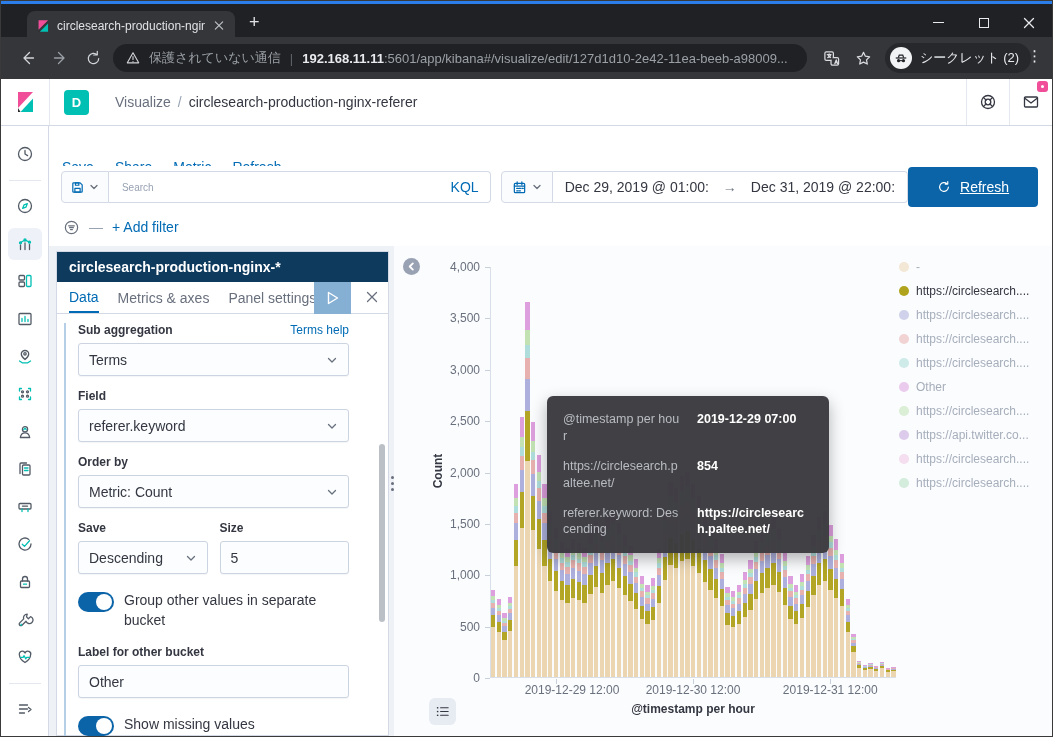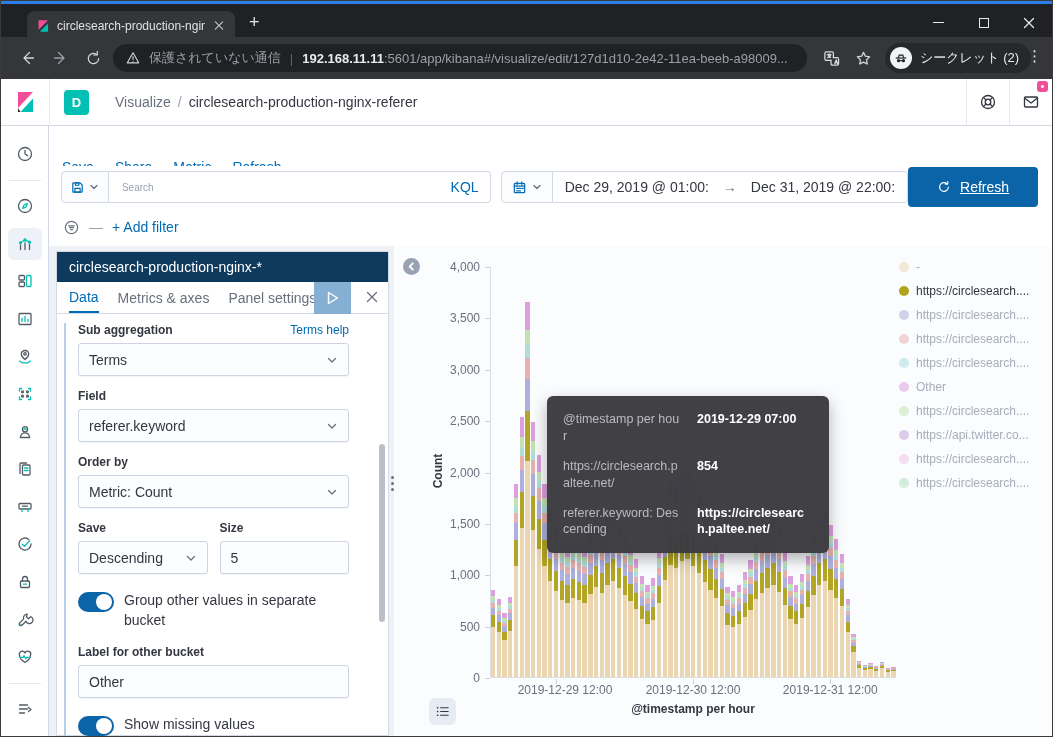--- a/index.html
+++ b/index.html
@@ -79,21 +79,21 @@
   .refresh-btn span{text-decoration:underline;}
   .filter-row{position:absolute;left:48px;top:207px;right:0;height:38px;background:#fff;display:flex;align-items:center;
               gap:9px;padding-left:14px;font-size:14px;}
   .filter-dash{color:#98a2b3;}
   .add-filter{color:#006bb4;}
 
   
   .workspace{position:absolute;left:48px;top:245px;right:0;bottom:0;background:#eef1f6;}
 
   .config-panel{position:absolute;left:7px;top:5px;width:333px;bottom:0;background:#fff;border:1px solid #d3dae6;}
-  .panel-head{height:30px;background:#0e3a5e;color:#fff;font-size:14px;font-weight:normal;display:flex;align-items:center;padding:0 12px;}
+  .panel-head{height:30px;background:#0e3a5e;color:#fff;font-size:14px;font-weight:bold;display:flex;align-items:center;padding:0 12px;}
   .panel-tabs{height:32px;border-bottom:1px solid #d3dae6;display:flex;align-items:stretch;gap:19px;padding-left:12px;font-size:14px;position:relative;}
   .ptab{color:#69707d;display:flex;align-items:center;}
   .ptab.active{color:#006bb4;border-bottom:2px solid #006bb4;}
   .play-btn{position:absolute;right:37px;top:0;width:37px;height:32px;background:#86b0d3;display:flex;align-items:center;justify-content:center;color:#fff;}
   .panel-x{position:absolute;right:9px;top:8px;color:#69707d;}
   .form{margin:6px 14px 0 7px;border-left:2px solid #b5cfe7;padding-left:12px;width:285px;}
   .flabel{font-size:12px;font-weight:bold;color:#343741;margin:13px 0 6px;display:flex;justify-content:space-between;align-items:center;}
   .fhelp{color:#006bb4;font-weight:normal;}
   .select,.tinput{height:33px;border:1px solid #ccd4e1;border-radius:3px;background:#fbfdff;display:flex;align-items:center;
           justify-content:space-between;padding:0 10px;font-size:14px;color:#343741;box-shadow:0 1px 1px rgba(30,50,90,.05);}
@@ -1236,21 +1236,21 @@
         </div>
     <div class="tickmark" style="left: 91px; top: 432px; width: 5px; height: 1px;"></div>
         <div class="tickmark" style="left: 91px; top: 380.625px; width: 5px; height: 1px;"></div>
         <div class="tickmark" style="left: 91px; top: 329.25px; width: 5px; height: 1px;"></div>
         <div class="tickmark" style="left: 91px; top: 277.875px; width: 5px; height: 1px;"></div>
         <div class="tickmark" style="left: 91px; top: 226.5px; width: 5px; height: 1px;"></div>
         <div class="tickmark" style="left: 91px; top: 175.125px; width: 5px; height: 1px;"></div>
         <div class="tickmark" style="left: 91px; top: 123.75px; width: 5px; height: 1px;"></div>
         <div class="tickmark" style="left: 91px; top: 72.375px; width: 5px; height: 1px;"></div>
         <div class="tickmark" style="left: 91px; top: 21px; width: 5px; height: 1px;"></div>
-        <div class="xtick" style="left: 171px;">2019-12-29 12:00</div>
+        <div class="xtick" style="left: 178px;">2019-12-29 12:00</div>
         <div class="tickmark" style="left: 161.761px; top: 433px; width: 1px; height: 5px;"></div>
         <div class="xtick" style="left: 299px;">2019-12-30 12:00</div>
         <div class="tickmark" style="left: 299px; top: 433px; width: 1px; height: 5px;"></div>
         <div class="xtick" style="left: 436.239px;">2019-12-31 12:00</div>
         <div class="tickmark" style="left: 436.239px; top: 433px; width: 1px; height: 5px;"></div>
       </div>
   </div>
 
 </div>
 

